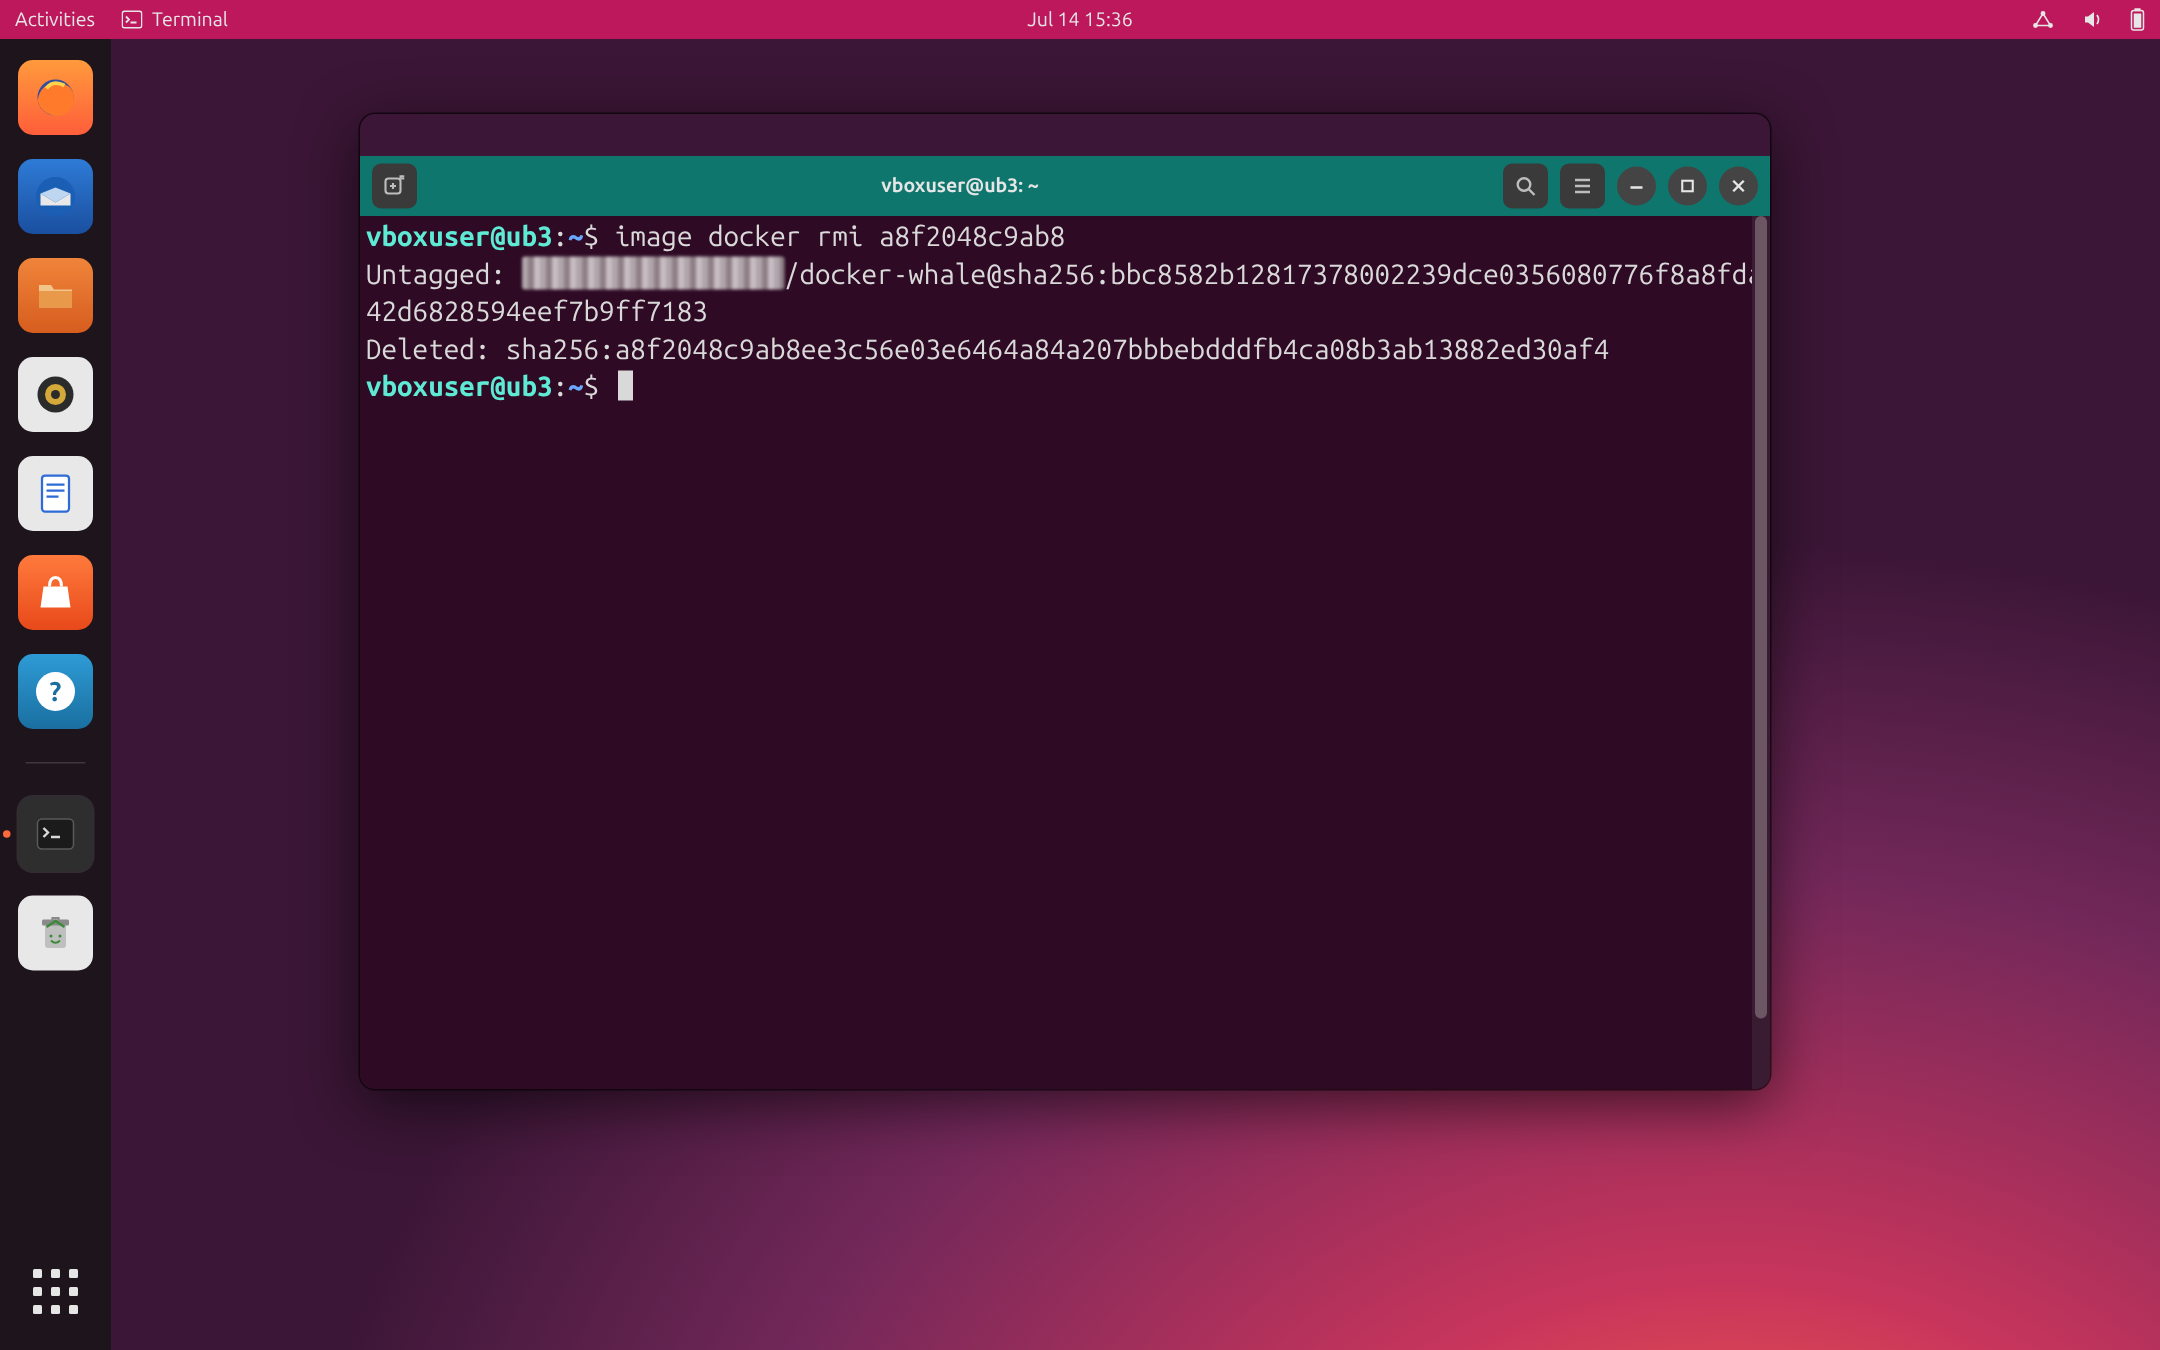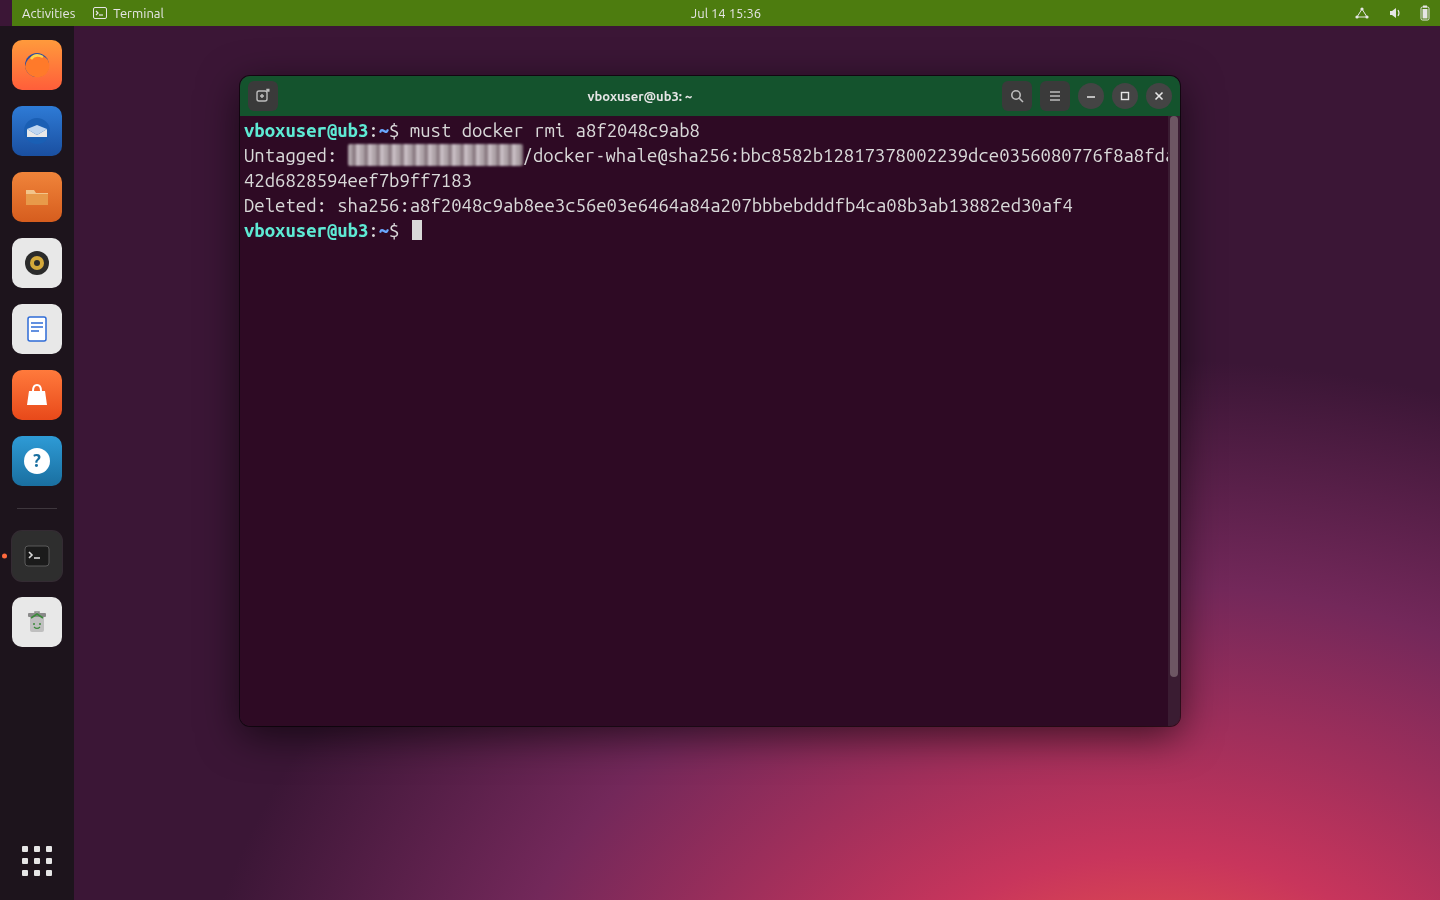--- a/index.html
+++ b/index.html
@@ -6,23 +6,23 @@
   html, body { width: 1440px; height: 900px; overflow: hidden; font-family: Ubuntu, "Segoe UI", sans-serif; }
   body {
     background:
       radial-gradient(1200px 900px at 80% 120%, #ff6a3d 0%, #c8355c 25%, #73285a 55%, #3b1636 80%);
     position: relative;
   }
 
   
   .topbar {
     position: absolute; top: 0; left: 0; right: 0; height: 26px;
-    background: #4d7c0f; color: #e6e6e6;
+    background: #be185d; color: #e6e6e6;
     display: flex; align-items: center; justify-content: space-between;
-    font-size: 13px; padding: 0 10px; margin-left: 12px;
+    font-size: 13px; padding: 0 10px;
   }
   .topbar .left, .topbar .right { display: flex; align-items: center; gap: 18px; }
   .topbar .app { display: flex; gap: 6px; }
   .topbar svg { display: block; }
   .topbar .center { position: absolute; left: 50%; transform: translateX(-50%); }
 
   
   .dock {
     position: absolute; top: 26px; left: 0; bottom: 0; width: 74px;
     background: rgba(20,20,20,0.78);
@@ -48,23 +48,24 @@
   .dock .divider { width: 40px; height: 1px; background: rgba(255,255,255,0.15); margin: 6px 0; }
 
   
   .window {
     position: absolute; left: 240px; top: 76px; width: 940px; height: 650px;
     border-radius: 10px; overflow: hidden;
     box-shadow: 0 10px 40px rgba(0,0,0,0.6), 0 0 0 1px rgba(0,0,0,0.6);
     display: flex; flex-direction: column;
   }
   .titlebar {
-    height: 40px; background: #14532d; color: #e6e6e6;
+    height: 40px; background: #0f766e; color: #e6e6e6;
     display: flex; align-items: center; padding: 0 8px; gap: 8px;
     font-size: 13px;
+    margin-top: 28px;
   }
   .titlebar .title { flex: 1; text-align: center; font-weight: 600; }
   .titlebar .btn {
     width: 30px; height: 30px; border-radius: 6px; background: #3a3a3a;
     display: flex; align-items: center; justify-content: center;
   }
   .titlebar .btn.circ { border-radius: 50%; width: 26px; height: 26px; background: #444; }
   .titlebar .btn svg { display: block; }
   .terminal-body {
     flex: 1; background: #2e0a24; color: #d9d9d9;
@@ -245,21 +246,21 @@
         </svg>
     </div>
     <div class="btn circ">
       <svg width="12" height="12" viewBox="0 0 12 12">
           <line x1="2.5" y1="2.5" x2="9.5" y2="9.5" stroke="#e6e6e6" stroke-width="1.6"></line>
           <line x1="9.5" y1="2.5" x2="2.5" y2="9.5" stroke="#e6e6e6" stroke-width="1.6"></line>
         </svg>
     </div>
   </div>
   <div class="terminal-body" id="term">
-    <div class="line"><span class="prompt"><span class="user">vboxuser@ub3</span><span class="dollar">:</span><span class="path">~</span><span class="dollar">$</span> </span><span>must docker rmi a8f2048c9ab8</span></div>
+    <div class="line"><span class="prompt"><span class="user">vboxuser@ub3</span><span class="dollar">:</span><span class="path">~</span><span class="dollar">$</span> </span><span>image docker rmi a8f2048c9ab8</span></div>
       <div class="line"><span>Untagged: </span><span class="redacted"></span><span>/docker-whale@sha256:bbc8582b12817378002239dce0356080776f8a8fda42d6828594eef7b9ff7183</span></div>
       <div class="line"><span>Deleted: sha256:a8f2048c9ab8ee3c56e03e6464a84a207bbbebdddfb4ca08b3ab13882ed30af4</span></div>
       <div class="line"><span class="prompt"><span class="user">vboxuser@ub3</span><span class="dollar">:</span><span class="path">~</span><span class="dollar">$</span> </span><span class="cursor"></span></div>
       <div class="scrollbar">
         <div class="thumb"></div>
       </div>
   </div>
 </div>
 
 </body></html>

